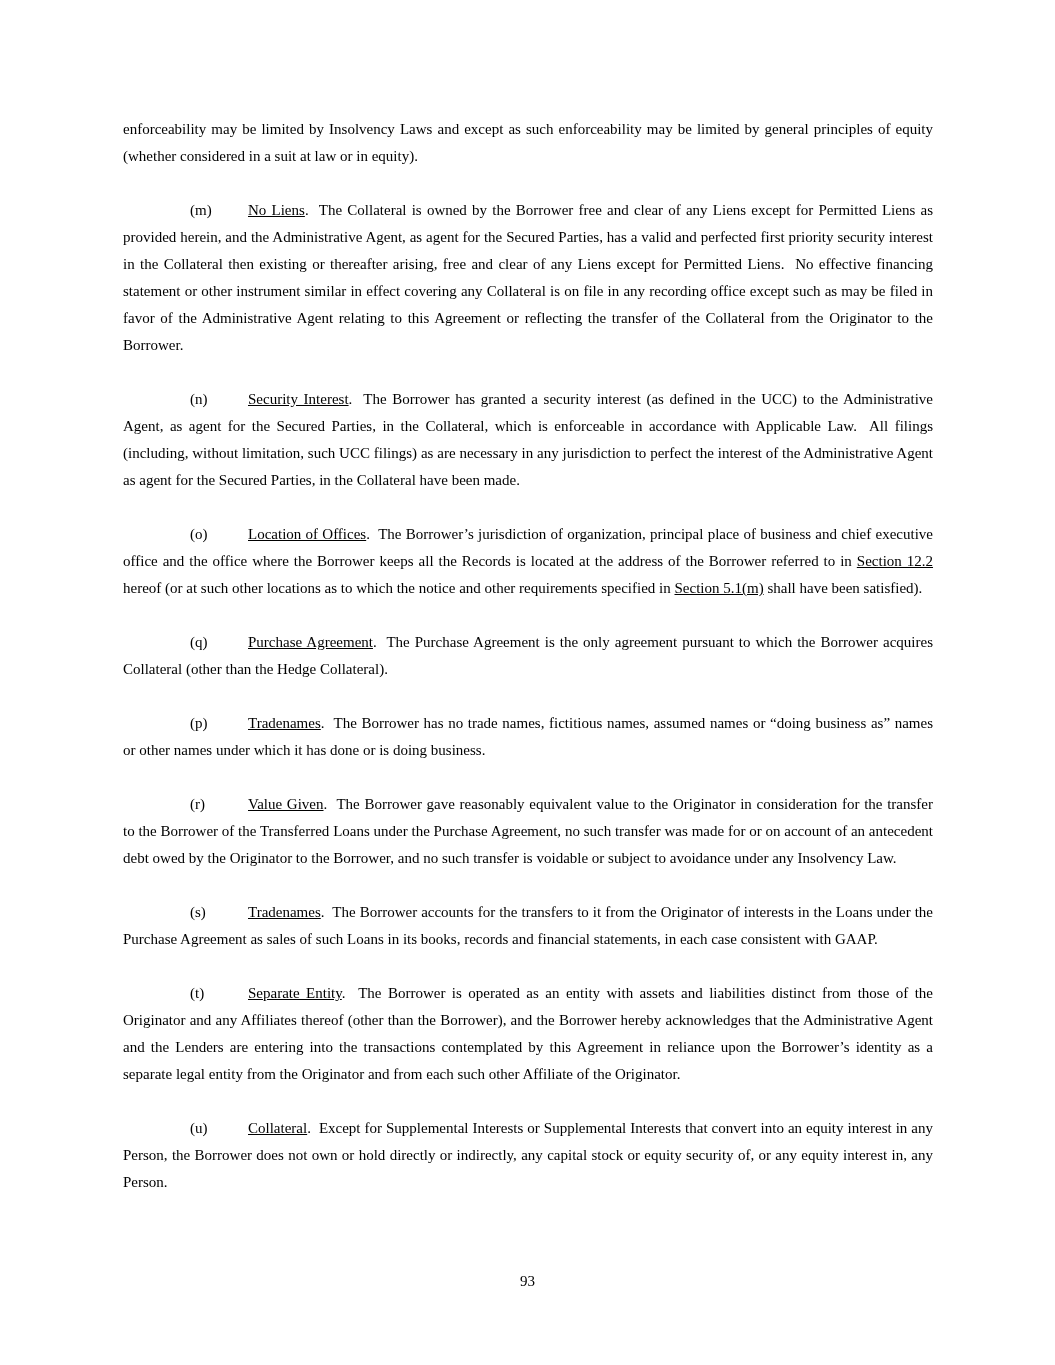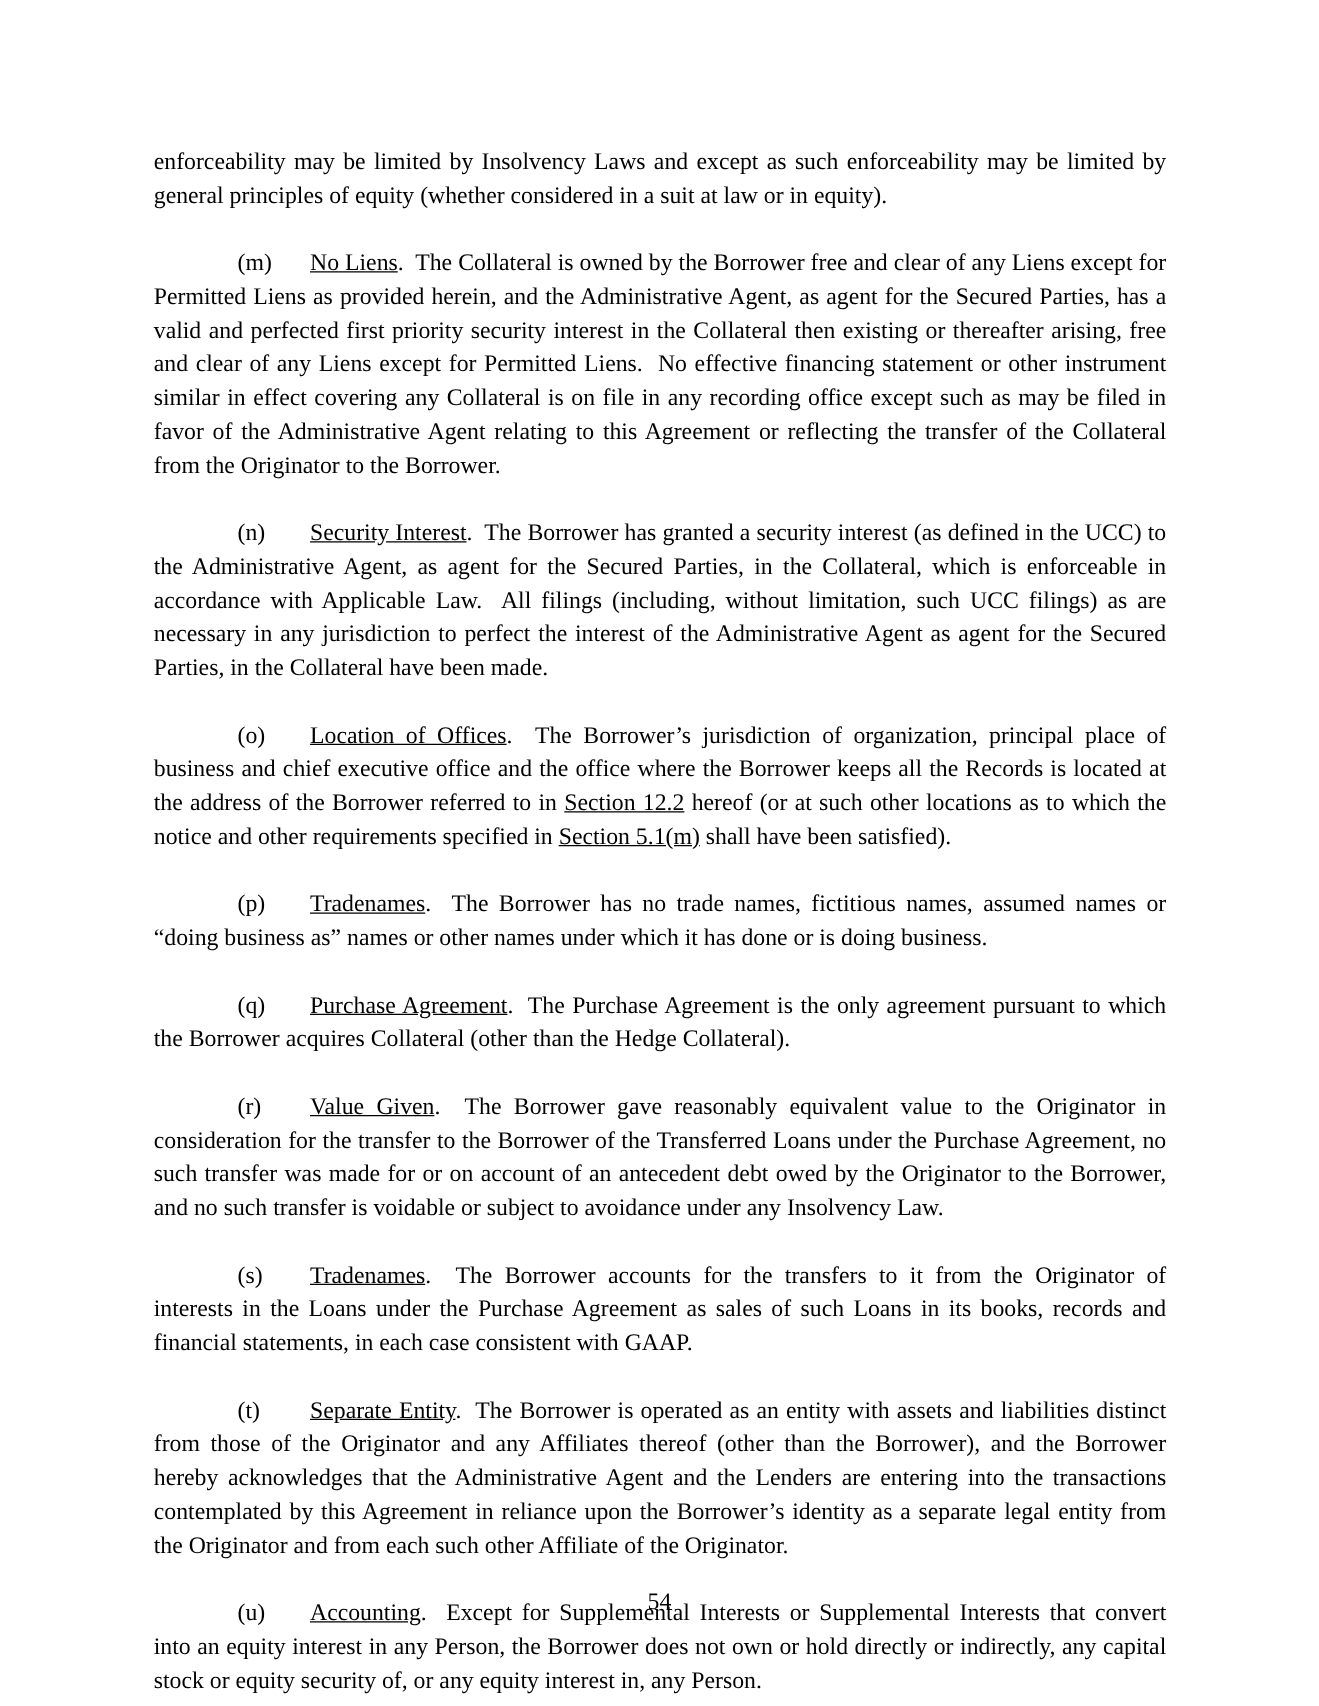--- a/index.html
+++ b/index.html
@@ -7,21 +7,21 @@
     padding: 0;
     background: #ffffff;
   }
   .page {
     position: relative;
     width: 1055px;
     height: 1365px;
     background: #ffffff;
     color: #000000;
     font-family: "Liberation Serif", "DejaVu Serif", serif;
-    font-size: 19px;
+    font-size: 15px;
     line-height: 27px;
     overflow: hidden;
   }
   .content {
     position: absolute;
     left: 123px;
     top: 116px;
     width: 810px;
     text-align: justify;
   }
@@ -59,30 +59,30 @@
   <div class="content">
 
     <p class="para"><span>enforceability may be limited by Insolvency Laws and except as such enforceability may be limited by general principles of equity (whether considered in a suit at law or in equity).</span></p>
 
     <p class="para"><span class="plabel">(m)</span><span class="heading">No Liens</span><span><span>.&nbsp; The Collateral is owned by the Borrower free and clear of any Liens except for Permitted Liens as provided herein, and the Administrative Agent, as agent for the Secured Parties, has a valid and perfected first priority security interest in the Collateral then existing or thereafter arising, free and clear of any Liens except for Permitted Liens.&nbsp; No effective financing statement or other instrument similar in effect covering any Collateral is on file in any recording office except such as may be filed in favor of the Administrative Agent relating to this Agreement or reflecting the transfer of the Collateral from the Originator to the Borrower.</span></span></p>
 
     <p class="para"><span class="plabel">(n)</span><span class="heading">Security Interest</span><span><span>.&nbsp; The Borrower has granted a security interest (as defined in the UCC) to the Administrative Agent, as agent for the Secured Parties, in the Collateral, which is enforceable in accordance with Applicable Law.&nbsp; All filings (including, without limitation, such UCC filings) as are necessary in any jurisdiction to perfect the interest of the Administrative Agent as agent for the Secured Parties, in the Collateral have been made.</span></span></p>
 
     <p class="para"><span class="plabel">(o)</span><span class="heading">Location of Offices</span><span><span>.&nbsp; The Borrower’s jurisdiction of organization, principal place of business and chief executive office and the office where the Borrower keeps all the Records is located at the address of the Borrower referred to in </span><span class="underline">Section 12.2</span><span> hereof (or at such other locations as to which the notice and other requirements specified in </span><span class="underline">Section 5.1(m)</span><span> shall have been satisfied).</span></span></p>
 
+    <p class="para"><span class="plabel">(q)</span><span class="heading">Purchase Agreement</span><span><span>.&nbsp; The Purchase Agreement is the only agreement pursuant to which the Borrower acquires Collateral (other than the Hedge Collateral).</span></span></p>
+
     <p class="para"><span class="plabel">(p)</span><span class="heading">Tradenames</span><span><span>.&nbsp; The Borrower has no trade names, fictitious names, assumed names or “doing business as” names or other names under which it has done or is doing business.</span></span></p>
-
-    <p class="para"><span class="plabel">(q)</span><span class="heading">Purchase Agreement</span><span><span>.&nbsp; The Purchase Agreement is the only agreement pursuant to which the Borrower acquires Collateral (other than the Hedge Collateral).</span></span></p>
 
     <p class="para"><span class="plabel">(r)</span><span class="heading">Value Given</span><span><span>.&nbsp; The Borrower gave reasonably equivalent value to the Originator in consideration for the transfer to the Borrower of the Transferred Loans under the Purchase Agreement, no such transfer was made for or on account of an antecedent debt owed by the Originator to the Borrower, and no such transfer is voidable or subject to avoidance under any Insolvency Law.</span></span></p>
 
     <p class="para"><span class="plabel">(s)</span><span class="heading">Tradenames</span><span><span>.&nbsp; The Borrower accounts for the transfers to it from the Originator of interests in the Loans under the Purchase Agreement as sales of such Loans in its books, records and financial statements, in each case consistent with GAAP.</span></span></p>
 
     <p class="para"><span class="plabel">(t)</span><span class="heading">Separate Entity</span><span><span>.&nbsp; The Borrower is operated as an entity with assets and liabilities distinct from those of the Originator and any Affiliates thereof (other than the Borrower), and the Borrower hereby acknowledges that the Administrative Agent and the Lenders are entering into the transactions contemplated by this Agreement in reliance upon the Borrower’s identity as a separate legal entity from the Originator and from each such other Affiliate of the Originator.</span></span></p>
 
-    <p class="para"><span class="plabel">(u)</span><span class="heading">Accounting</span><span><span>.&nbsp; Except for Supplemental Interests or Supplemental Interests that convert into an equity interest in any Person, the Borrower does not own or hold directly or indirectly, any capital stock or equity security of, or any equity interest in, any Person.</span></span></p>
+    <p class="para"><span class="plabel">(u)</span><span class="heading">Collateral</span><span><span>.&nbsp; Except for Supplemental Interests or Supplemental Interests that convert into an equity interest in any Person, the Borrower does not own or hold directly or indirectly, any capital stock or equity security of, or any equity interest in, any Person.</span></span></p>
 
   </div>
 
   <div class="footer">
-    <span>54</span>
+    <span>93</span>
   </div>
 </div>
 
 </body></html>

